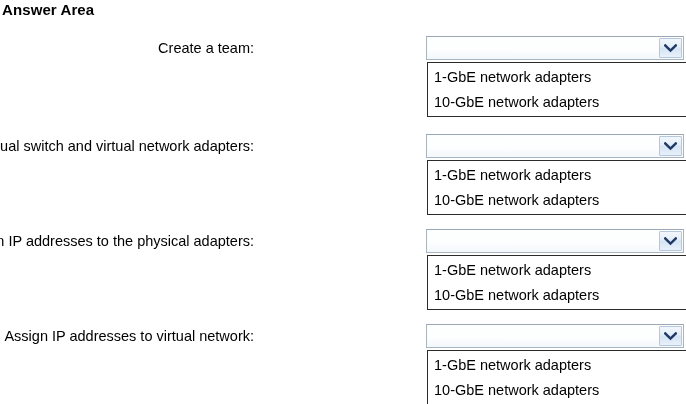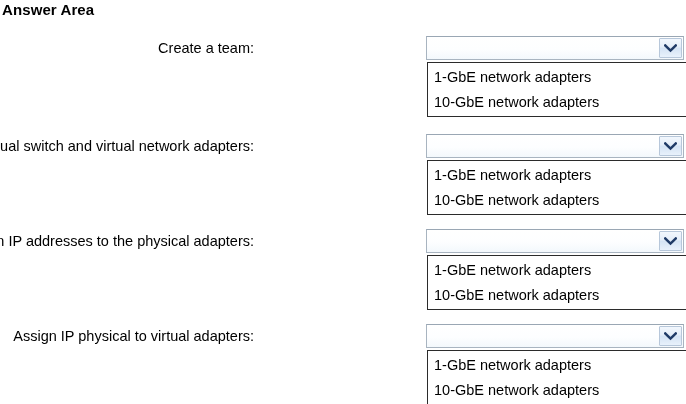--- a/index.html
+++ b/index.html
@@ -166,21 +166,21 @@
     </div>
   </div>
 
   <div class="listbox clipped-right">
     <div class="list-item">1-GbE network adapters</div>
     <div class="list-item">10-GbE network adapters</div>
   </div>
 </div>
 
 <div class="qrow" id="row-3">
-  <div class="qlabel">Assign IP physical to virtual adapters:</div>
+  <div class="qlabel">Assign IP addresses to virtual network:</div>
 
   <div class="combo">
     <div class="combo-value" title=""></div>
     <div class="combo-arrow">
       <svg width="13" height="9" viewBox="0 0 13 9" aria-hidden="true">
         <path d="M1.2 1.4 L6.5 6.6 L11.8 1.4" fill="none" stroke="#1f3a66" stroke-width="2.4" stroke-linecap="square" stroke-linejoin="miter"></path>
       </svg>
     </div>
   </div>
 

